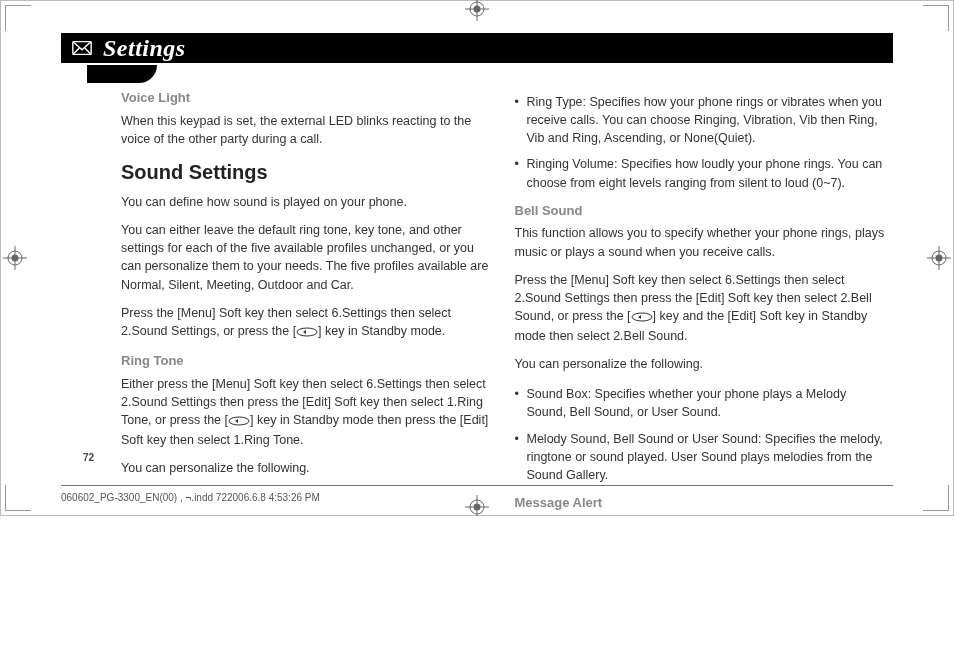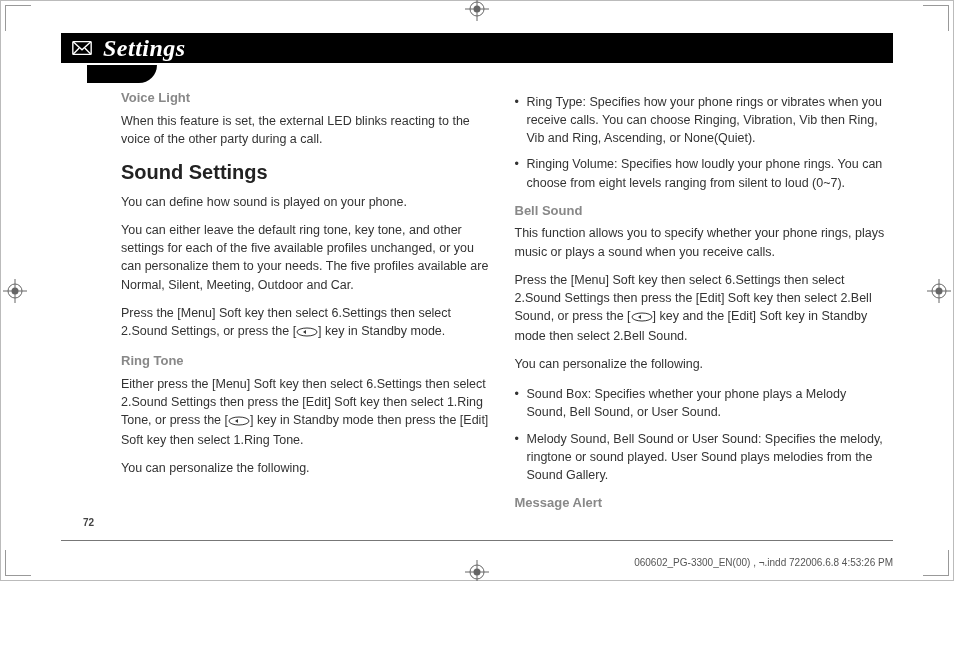--- a/index.html
+++ b/index.html
@@ -1,16 +1,16 @@
 <!DOCTYPE html>
 <html><head>
 <meta charset="utf-8">
 <style>
   html,body{margin:0;padding:0;font-family:Arial,Helvetica,sans-serif;color:#333;background:#fff}
-  .page{width:954px;height:581px;position:relative;border:1px solid #bbb;box-sizing:border-box}
+  .page{width:954px;height:516px;position:relative;border:1px solid #bbb;box-sizing:border-box}
   .crop{position:absolute;width:25px;height:25px;border-color:#999}
   .crop.tl{top:4px;left:4px;border-top:1px solid #999;border-left:1px solid #999}
   .crop.tr{top:4px;right:4px;border-top:1px solid #999;border-right:1px solid #999}
   .crop.bl{bottom:4px;left:4px;border-bottom:1px solid #999;border-left:1px solid #999}
   .crop.br{bottom:4px;right:4px;border-bottom:1px solid #999;border-right:1px solid #999}
 
   .reg{position:absolute;width:24px;height:24px}
   .reg svg{width:24px;height:24px;display:block}
   .reg.top{left:50%;transform:translateX(-50%);top:-4px}
   .reg.bottom{left:50%;transform:translateX(-50%);bottom:-4px}
@@ -32,21 +32,21 @@
   .h2{font-weight:700;font-size:20px;color:#222;margin:10px 0 6px}
   .h3{font-weight:700;font-size:13px;color:#888;margin:8px 0 4px}
   ul.bul{list-style:none;padding:0;margin:12px 0 10px}
   ul.bul>li{position:relative;padding-left:12px;margin-bottom:8px}
   ul.bul>li::before{content:"•";position:absolute;left:0;top:0}
   .key{display:inline-block;vertical-align:-2px}
   .key svg{width:22px;height:10px}
 
   .page-num{position:absolute;left:22px;bottom:0;font-weight:700;font-size:10px;color:#444}
 
-  .footer{position:absolute;left:60px;right:60px;bottom:12px;border-top:1px solid #777;display:flex;justify-content:flex-end;font-size:10px;color:#555;padding-top:16px}
+  .footer{position:absolute;left:60px;right:60px;bottom:12px;border-top:1px solid #777;display:flex;justify-content:flex-start;font-size:10px;color:#555;padding-top:6px}
 
   
 </style>
 </head>
 <body>
 
 <div class="page">
   <div class="crop tl"></div>
   <div class="crop tr"></div>
   <div class="crop bl"></div>
@@ -95,21 +95,21 @@
           <path d="M2 19 L9 12 M22 19 L15 12"></path>
         </svg>
       </span>
       <span class="header-title">Settings</span>
     </div>
     <div class="tab-edge"></div>
 
     <div class="cols">
       <div class="col">
         <div class="h3">Voice Light</div>
-        <p>When this feature is set, the external LED blinks reacting to the voice of the other party during a call.</p>
+        <p>When this keypad is set, the external LED blinks reacting to the voice of the other party during a call.</p>
 
         <div class="h2">Sound Settings</div>
         <p>You can define how sound is played on your phone.</p>
         <p>You can either leave the default ring tone, key tone, and other settings for each of the five available profiles unchanged, or you can personalize them to your needs. The five profiles available are Normal, Silent, Meeting, Outdoor and Car.</p>
         <p>
           <span>Press the [Menu] Soft key then select 6.Settings then select 2.Sound Settings, or press the [</span><span class="key"><svg viewBox="0 0 22 10">
                 <ellipse cx="11" cy="5" rx="10" ry="4" fill="none" stroke="#333" stroke-width="1"></ellipse>
                 <path d="M7 5 L10 3 L10 7 Z" fill="#333"></path>
               </svg></span><span>] key in Standby mode.</span>
         </p>

